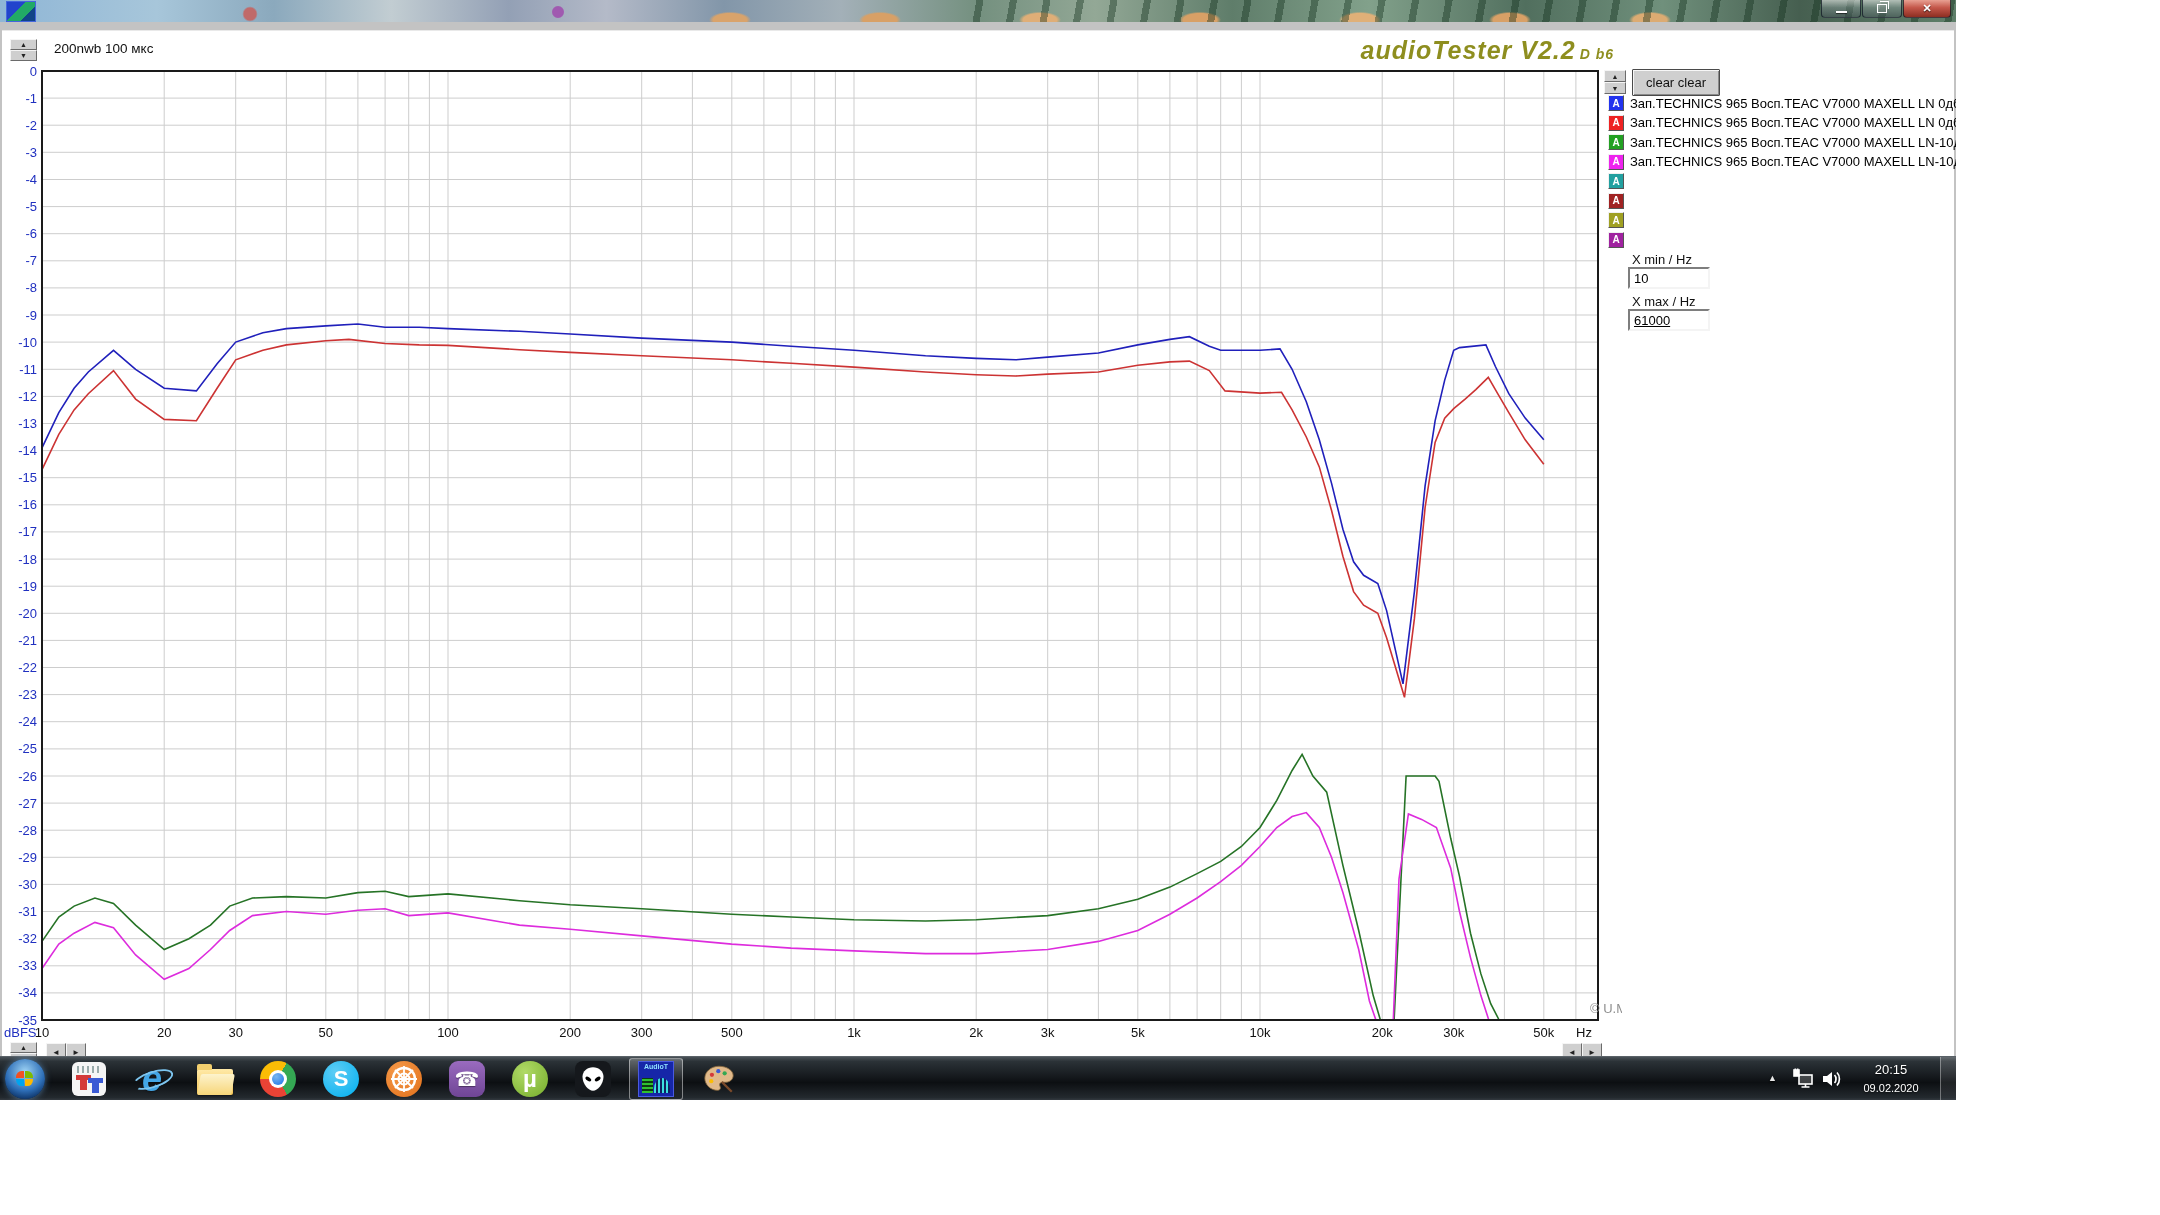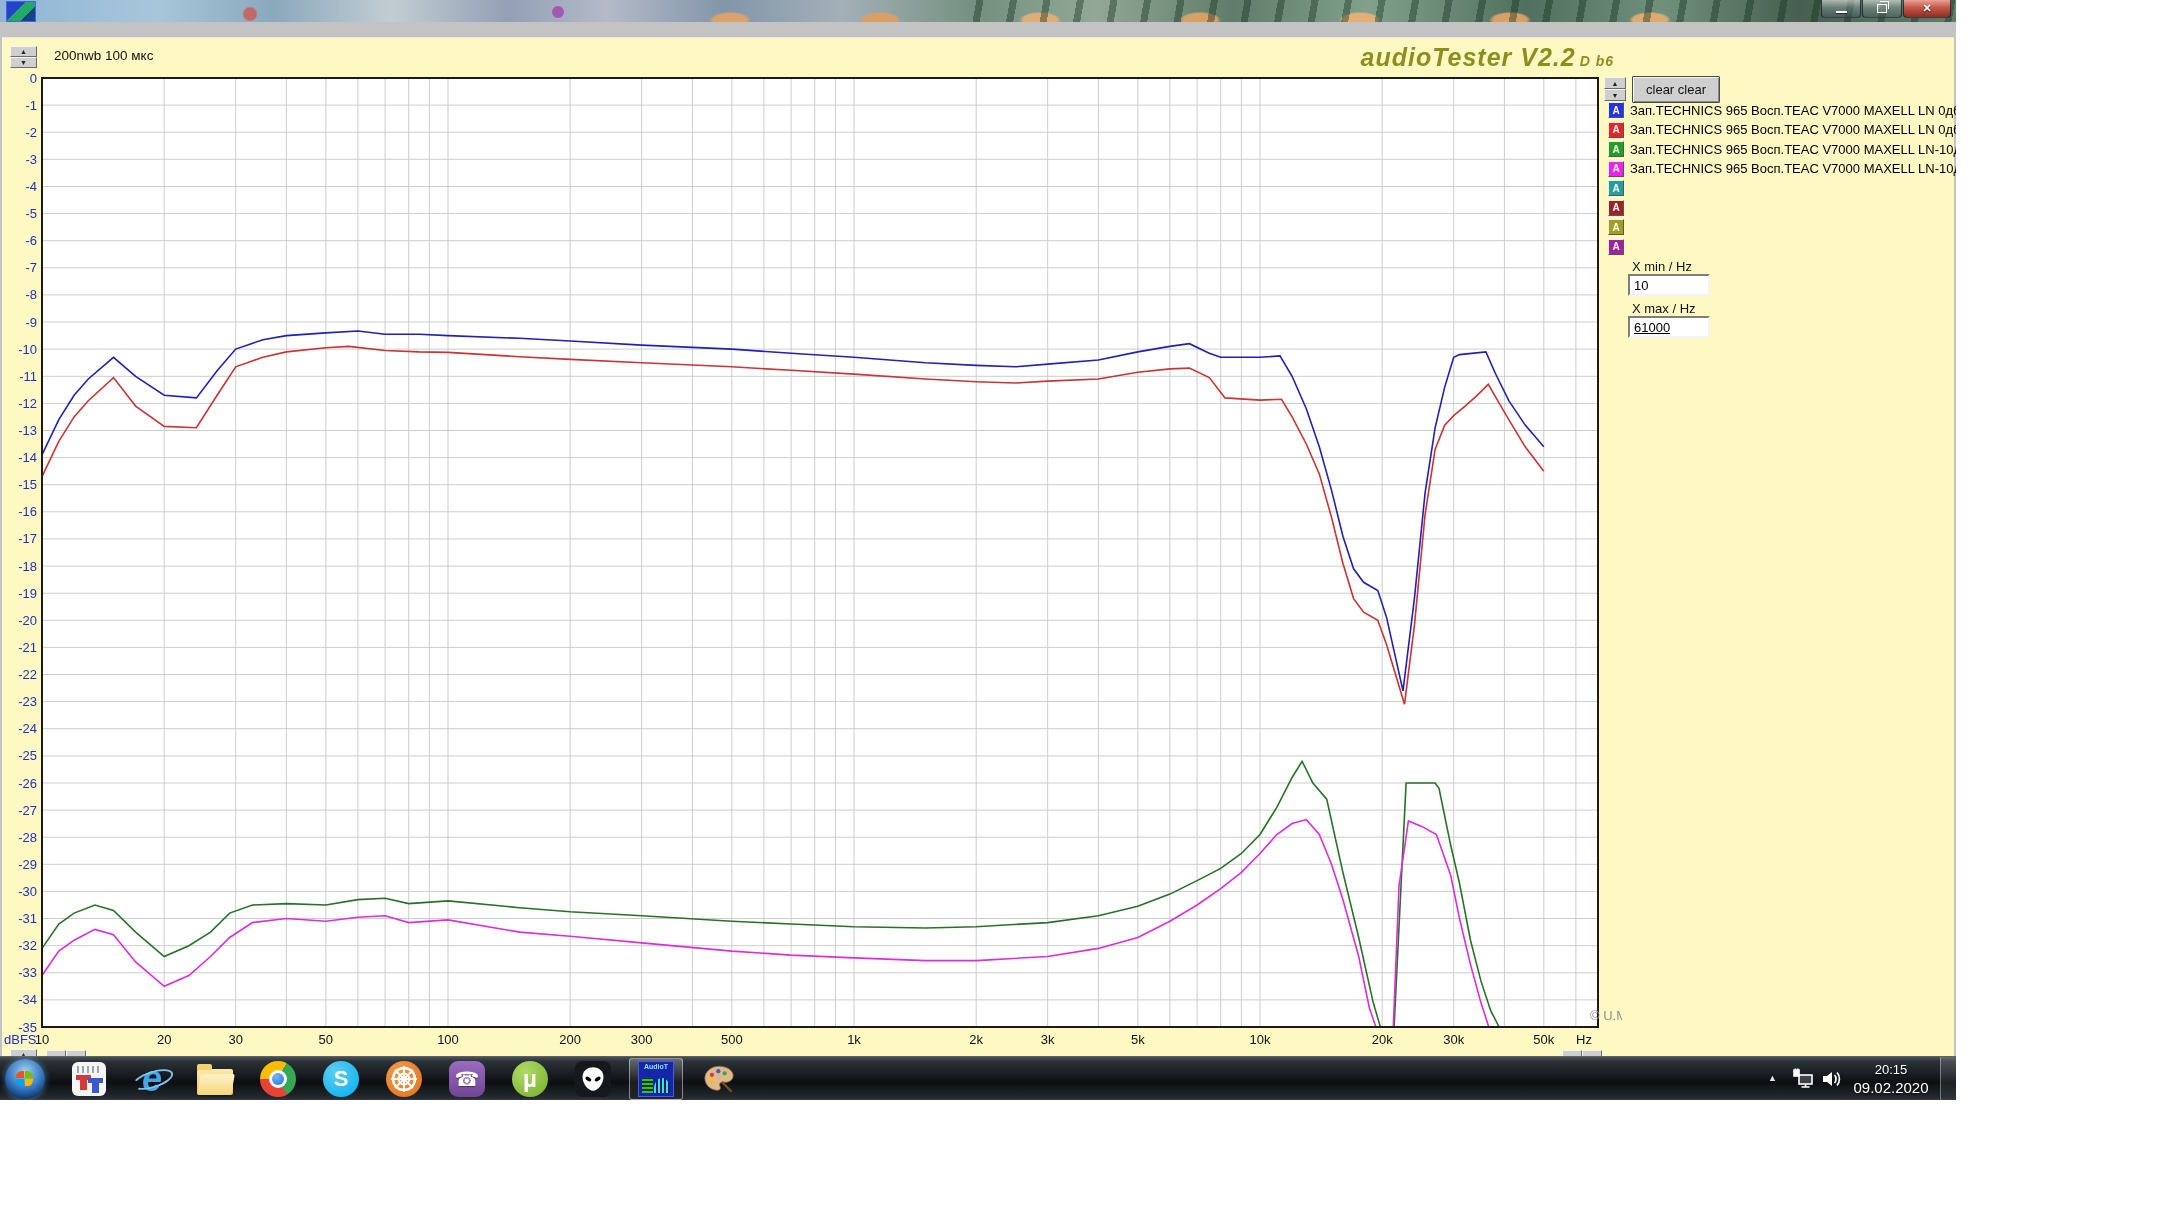--- a/index.html
+++ b/index.html
@@ -31,21 +31,21 @@
     background:linear-gradient(180deg,rgba(255,255,255,.55),rgba(170,180,190,.30) 45%,rgba(70,80,90,.40));
     display:flex;align-items:center;justify-content:center;margin-left:1px;box-sizing:border-box;}
   .cap-min{width:40px;}.cap-res{width:40px;}
   .cap-close{width:48px;background:linear-gradient(180deg,#e8a092,#c4574a 45%,#8d2e22);}
   .gly-min{width:11px;height:2px;background:#fff;margin-top:6px;box-shadow:0 1px 1px rgba(0,0,0,.6);}
   .gly-res{width:8px;height:7px;border:1px solid #fff;position:relative;background:rgba(255,255,255,.15);}
   .gly-res:before{content:"";position:absolute;left:2px;top:-4px;width:8px;height:7px;
     border:1px solid #fff;border-left:none;border-bottom:none;}
   .gly-close{color:#fff;font-size:11px;font-weight:bold;text-shadow:0 1px 1px rgba(0,0,0,.7);}
   
-  .client{position:absolute;left:2px;top:37px;width:1952px;height:1035px;background:#fef9c3;
+  .client{position:absolute;left:2px;top:30px;width:1952px;height:1035px;background:#ffffff;
     border-top:1px solid #e9e9e9;box-sizing:content-box;}
   .flux-label{position:absolute;left:52px;top:10px;font-size:13.5px;color:#111;}
   .app-title{position:absolute;left:1300px;top:5px;width:312px;text-align:right;
     font-style:italic;font-weight:bold;font-size:25px;color:#8e8e1f;letter-spacing:1px;white-space:nowrap;}
   .app-title .suffix{font-size:14px;font-weight:bold;margin-left:4px;}
   
   .mini-btn{background:#cfcfcf;border-top:1px solid #f5f5f5;border-left:1px solid #f5f5f5;
     border-right:1px solid #6b6b6b;border-bottom:1px solid #6b6b6b;color:#222;
     display:flex;align-items:center;justify-content:center;font-size:7px;line-height:1;box-sizing:border-box;}
   .spinner{position:absolute;display:flex;flex-direction:column;}
@@ -465,17 +465,17 @@
         </svg>
     </div>
     <div style="position:absolute;left:1820px;top:10px;">
       <svg width="24" height="24" viewBox="0 0 24 24">
           <path d="M3 9v6h4l5 4V5L7 9z" fill="#fff"></path>
         <path d="M14.5 8c2 2 2 6 0 8M17 5.5c3.2 3.2 3.2 9.8 0 13" stroke="#fff" fill="none" stroke-width="1.7"></path>
         </svg>
     </div>
     <div class="clock">
       <div>20:15</div>
-      <div style="font-size:15px;">09.02.2020</div>
+      <div style="font-size:11px;">09.02.2020</div>
     </div>
     <div class="show-desktop"></div>
   </div>
 </div>
 
 </body></html>

